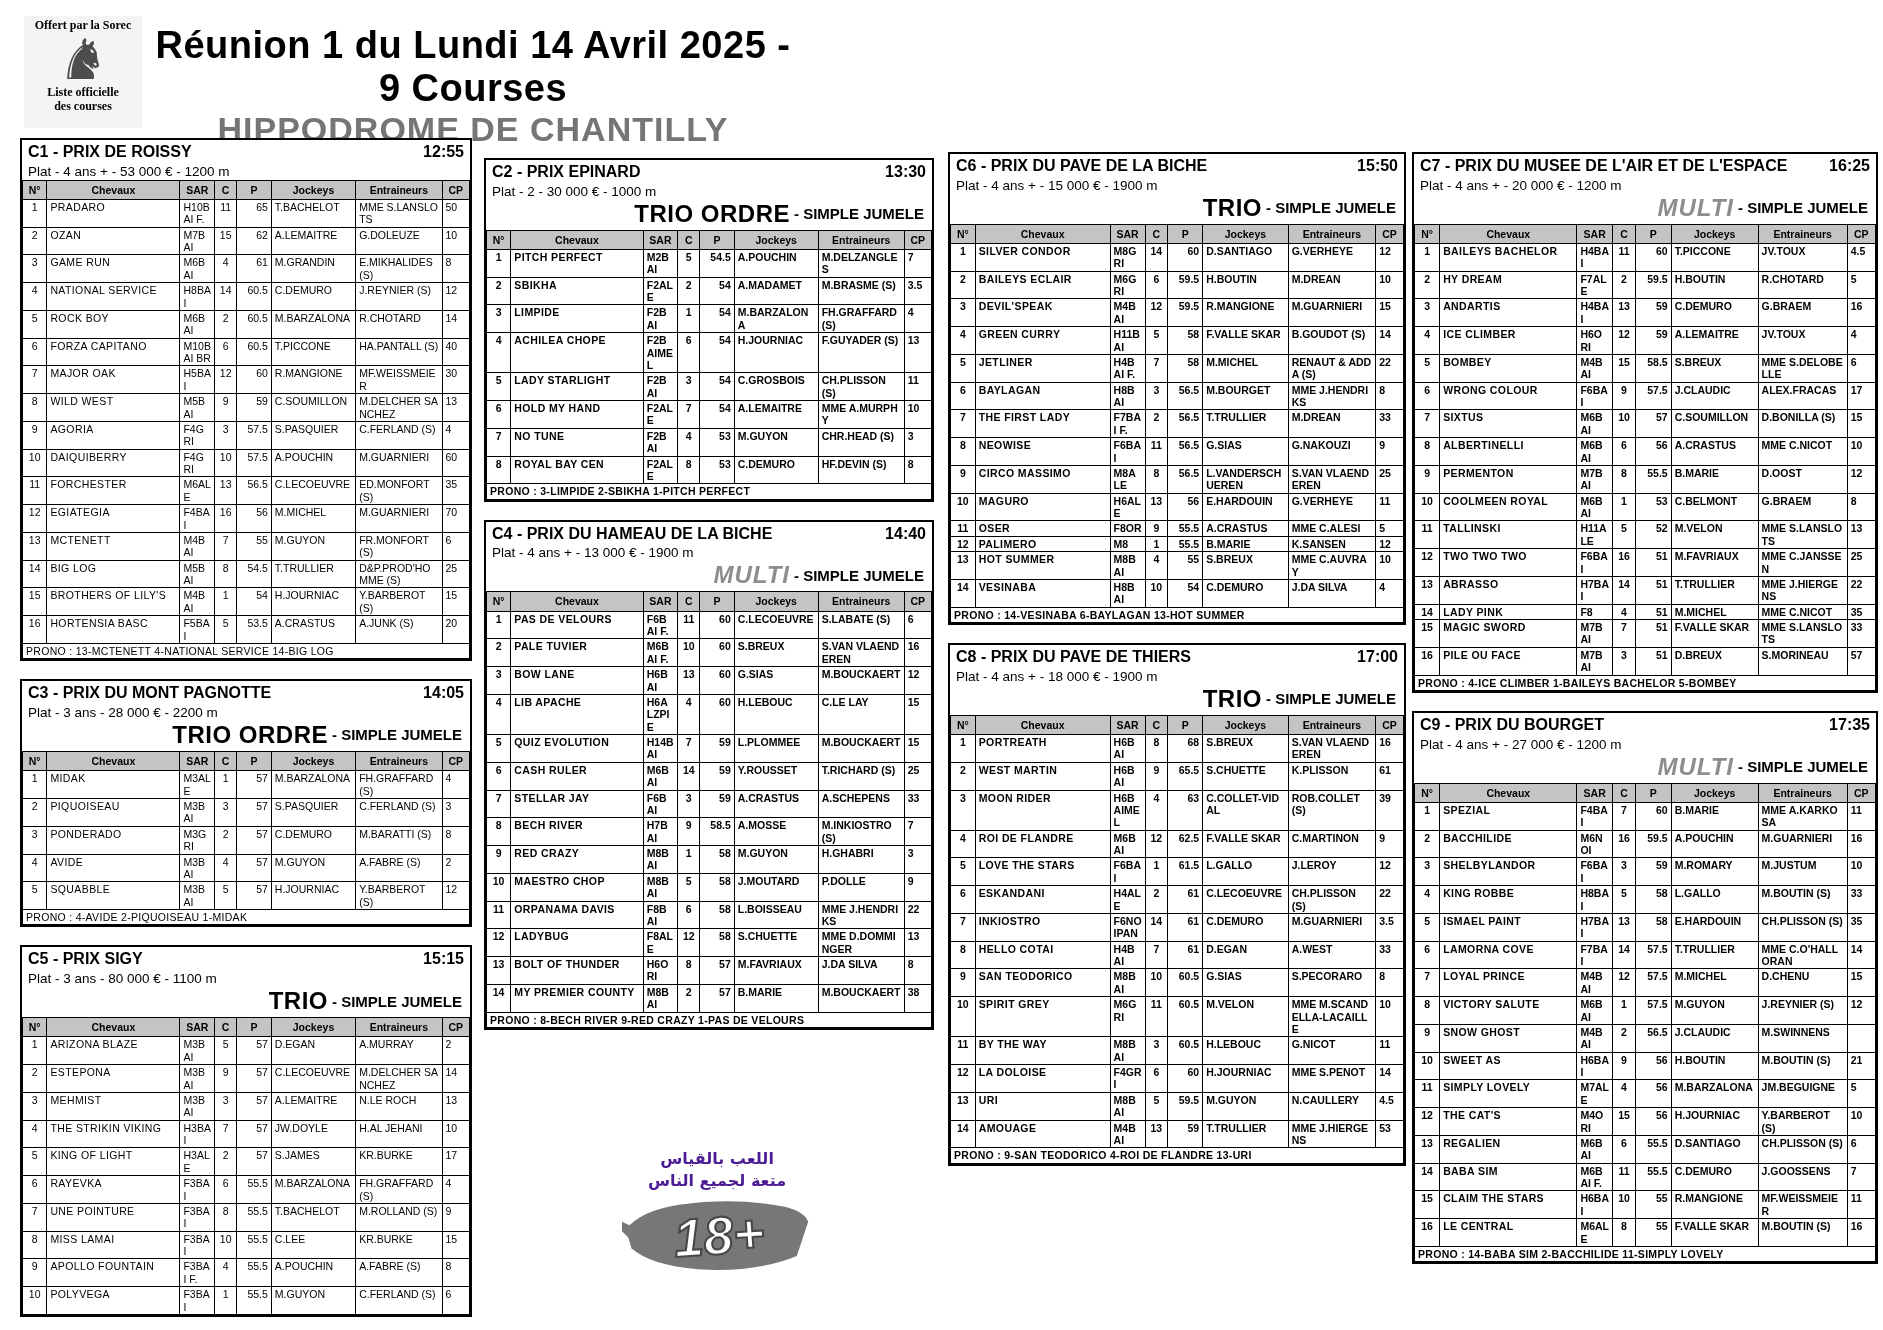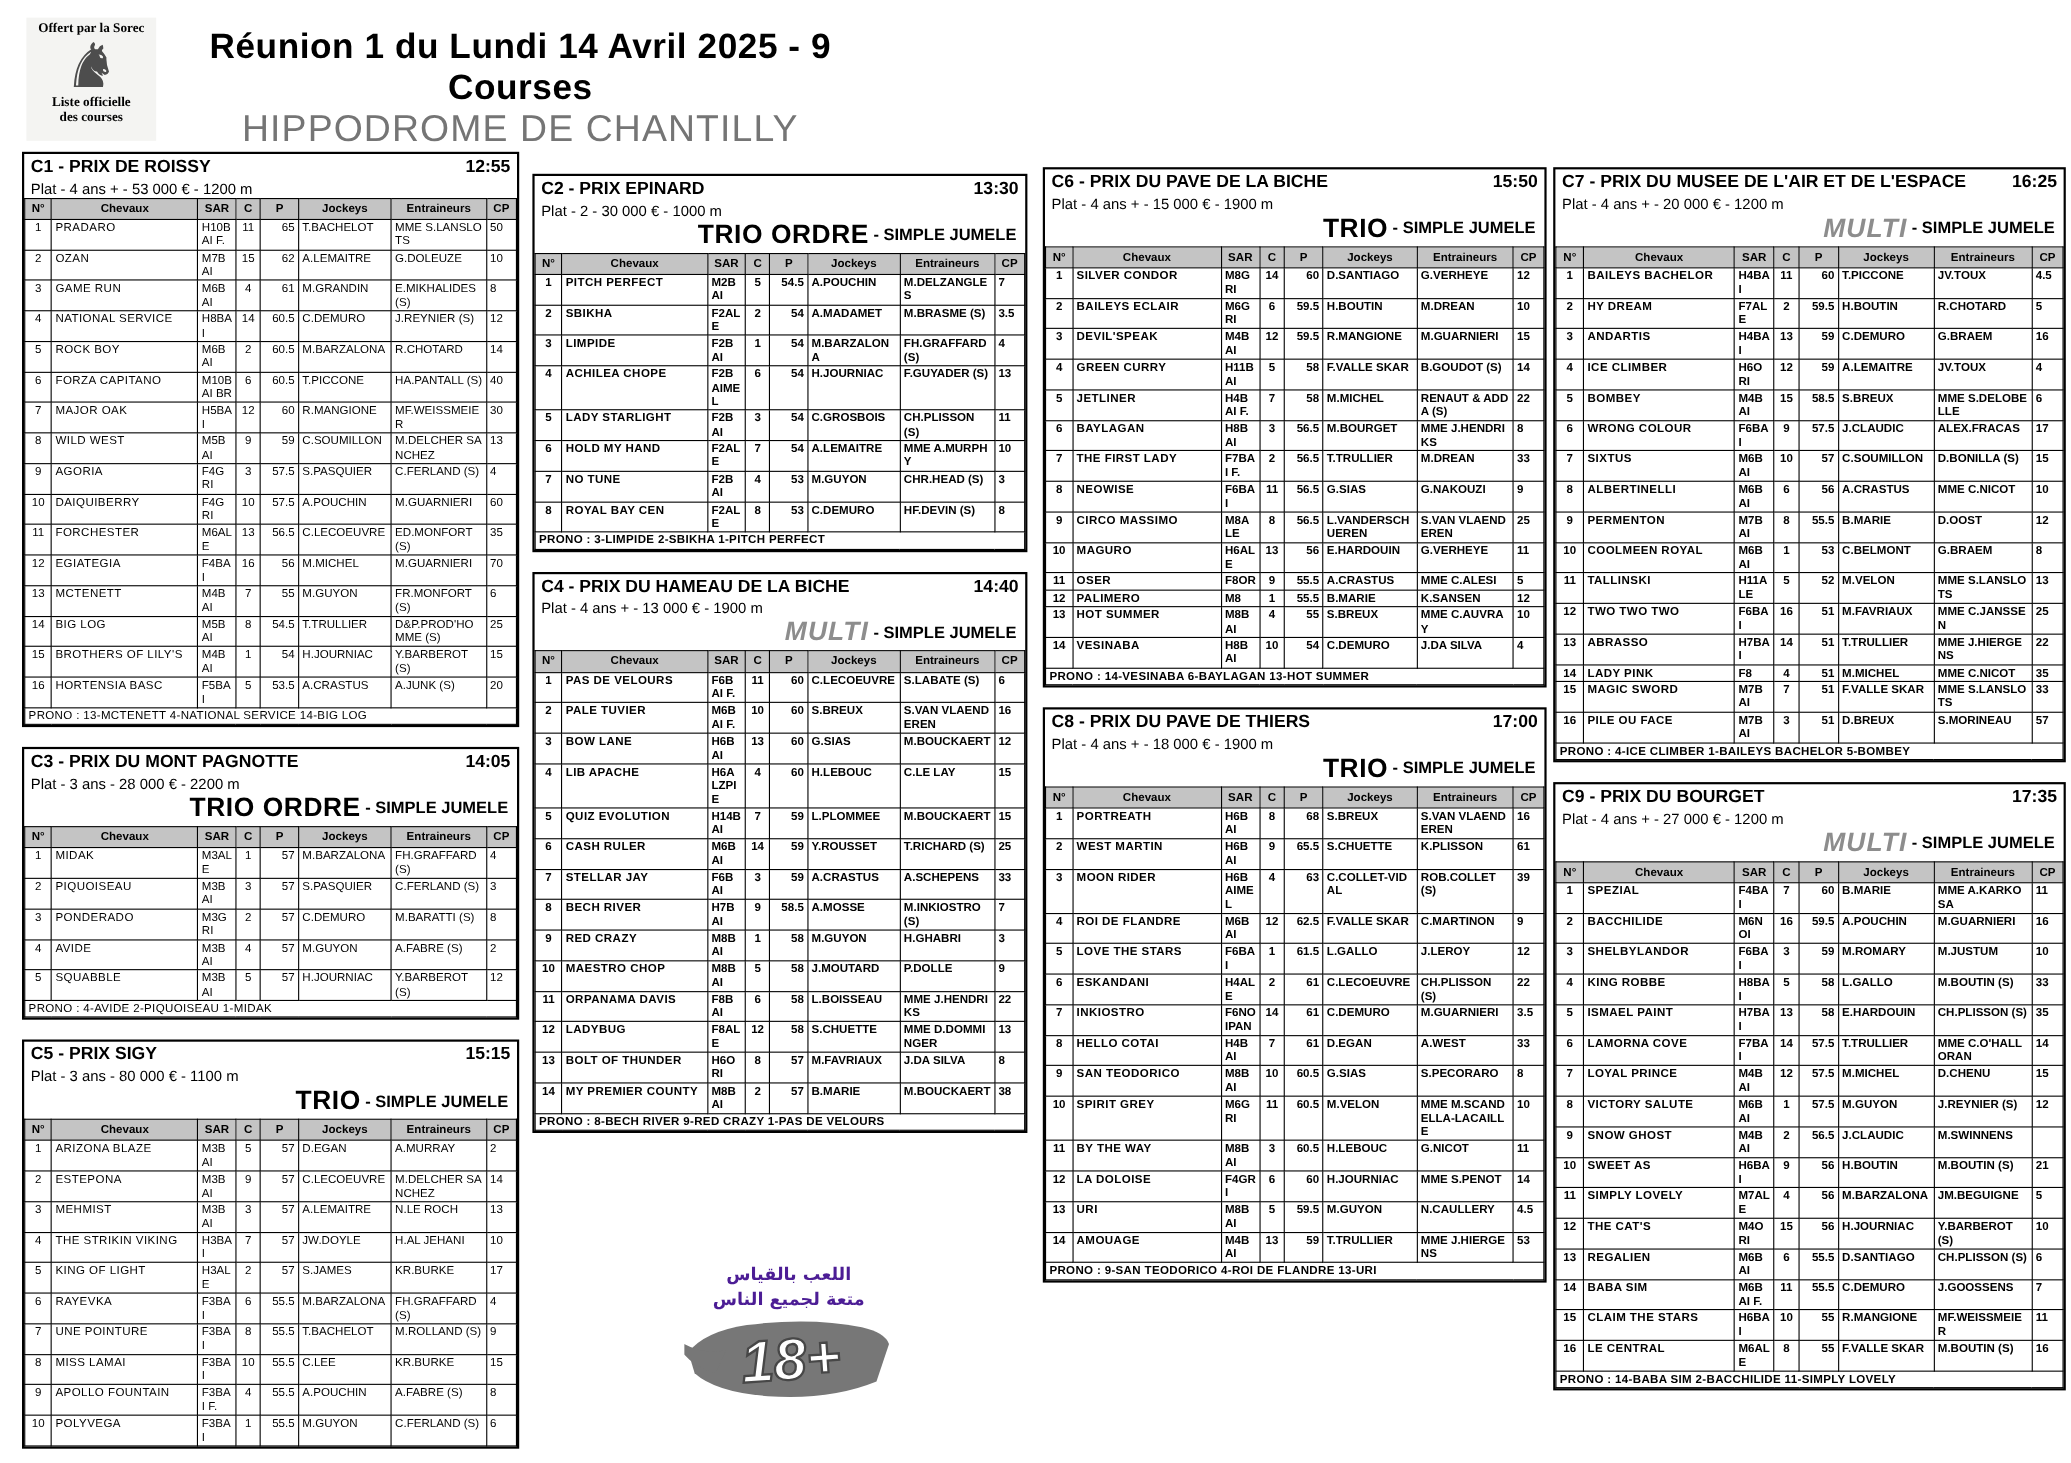--- a/index.html
+++ b/index.html
@@ -5,22 +5,22 @@
   html,body { margin:0; padding:0; background:#fff; }
   .page { position:relative; width:1883px; height:1330px; background:#ffffff;
           font-family:"Liberation Sans", sans-serif; color:#000; overflow:hidden; }
 
   
   .logo-box { position:absolute; left:24px; top:16px; width:118px; height:112px;
               background:#f4f4f2; text-align:center; box-sizing:border-box; padding-top:3px; }
   .logo-line { font-family:"Liberation Serif", serif; font-weight:bold; font-size:12px; line-height:1.15; }
   .logo-horse { font-size:56px; line-height:0.95; color:#4d4d4d; transform:scaleX(-1); display:inline-block; }
   .header-titles { position:absolute; left:148px; top:24px; width:650px; text-align:center; }
-  .main-title { font-size:32px; font-weight:bold; letter-spacing:0.5px; }
-  .sub-title  { font-size:34px; font-weight:normal; color:#757575; letter-spacing:1px; }
+  .main-title { font-size:38px; font-weight:bold; letter-spacing:0.5px; }
+  .sub-title  { font-size:34px; font-weight:bold; color:#757575; letter-spacing:1px; }
 
   
   .col { position:absolute; }
   .col-1 { left:20px;   top:138px; width:452px; }
   .col-2 { left:484px;  top:158px; width:450px; }
   .col-3 { left:948px;  top:152px; width:458px; }
   .col-4 { left:1412px; top:152px; width:466px; }
 
   
   .race-block { border:2px solid #000; background:#fff; margin-bottom:18px; }

